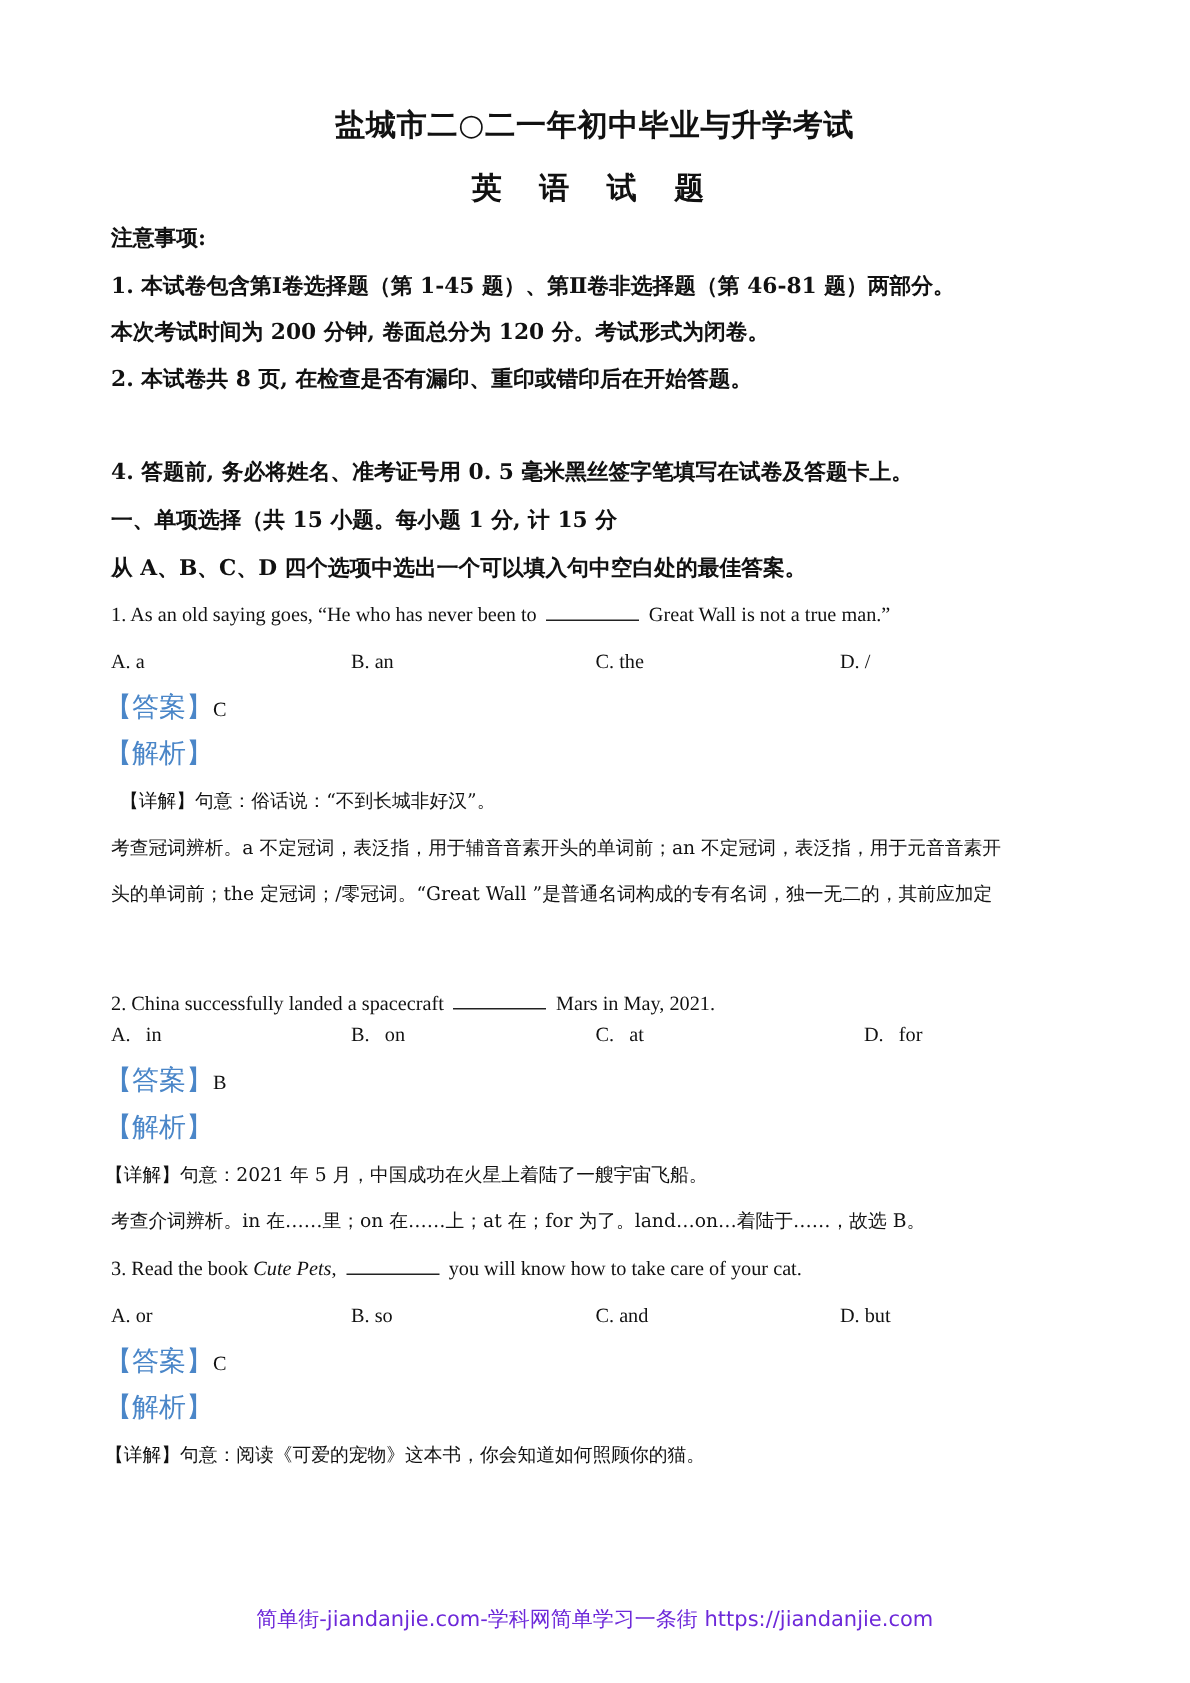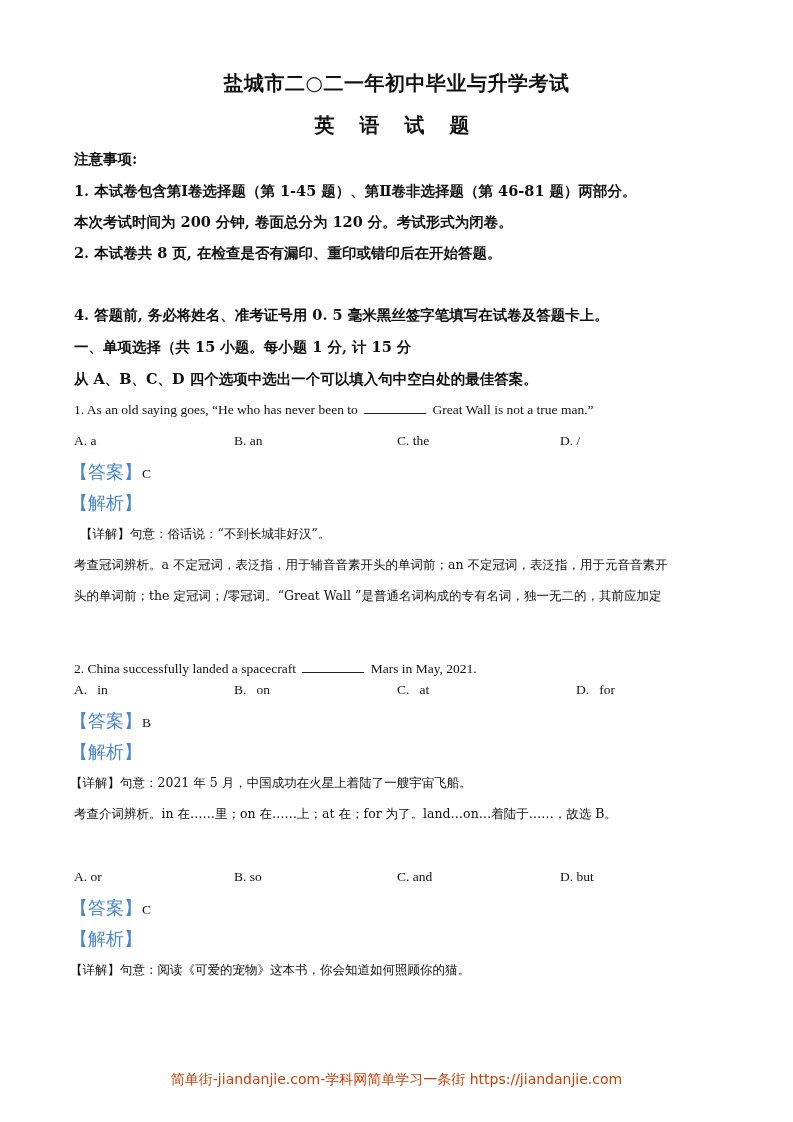--- a/index.html
+++ b/index.html
@@ -24,21 +24,21 @@
     .opt {
       position: absolute; white-space: nowrap;
       font-family: "Liberation Serif", serif; font-size: 13.5px; line-height: 18px;
     }
     .label-blue { color: #4a86c8; font-family: "DejaVu Serif", serif; font-size: 18px; }
     .label-black { color: #111; font-family: "DejaVu Serif", serif; font-size: 12.5px; }
     .ans { font-family: "Liberation Serif", serif; font-size: 13.5px; }
     .blank { display: inline-block; width: 62px; border-bottom: 1px solid #222; height: 12px; margin: 0 3px; vertical-align: baseline; }
     .footer {
       position: absolute; left: 0; width: 793px; top: 1071px; text-align: center;
-      font-family: "DejaVu Sans", sans-serif; font-size: 14px; color: #c2410c;
+      font-family: "DejaVu Sans", sans-serif; font-size: 14px; color: #6d28d9;
     }
   </style>
 </head>
 <body>
 
 <div class="page">
 
   <div class="title t1">盐城市二○二一年初中毕业与升学考试</div>
   <div class="title t2">英 语 试 题</div>
 
@@ -85,20 +85,25 @@
     <span class="label-blue">【答案】</span><span class="ans">B</span>
   </div>
   <div class="line" style="left:70px; top:743px;">
     <span class="label-blue">【解析】</span>
   </div>
   <div class="line" style="left:70px; top:774px;">
     <span class="label-black">【详解】</span><span class="cn">句意：2021 年 5 月，中国成功在火星上着陆了一艘宇宙飞船。</span>
   </div>
   <div class="line cn" style="top:805px;">考查介词辨析。in 在……里；on 在……上；at 在；for 为了。land…on…着陆于……，故选 B。</div>
 
+  <div class="line en" style="top:837px;">
+    <span>3. Read the book </span><i>Cute Pets</i><span>,</span>
+    <span class="blank"></span>
+    <span>you will  know how to take care of your cat.</span>
+  </div>
   <div class="opt" style="left:74px; top:868px;">A. or</div>
   <div class="opt" style="left:234px; top:868px;">B. so</div>
   <div class="opt" style="left:397px; top:868px;">C. and</div>
   <div class="opt" style="left:560px; top:868px;">D. but</div>
   <div class="line" style="left:70px; top:899px;">
     <span class="label-blue">【答案】</span><span class="ans">C</span>
   </div>
   <div class="line" style="left:70px; top:930px;">
     <span class="label-blue">【解析】</span>
   </div>

